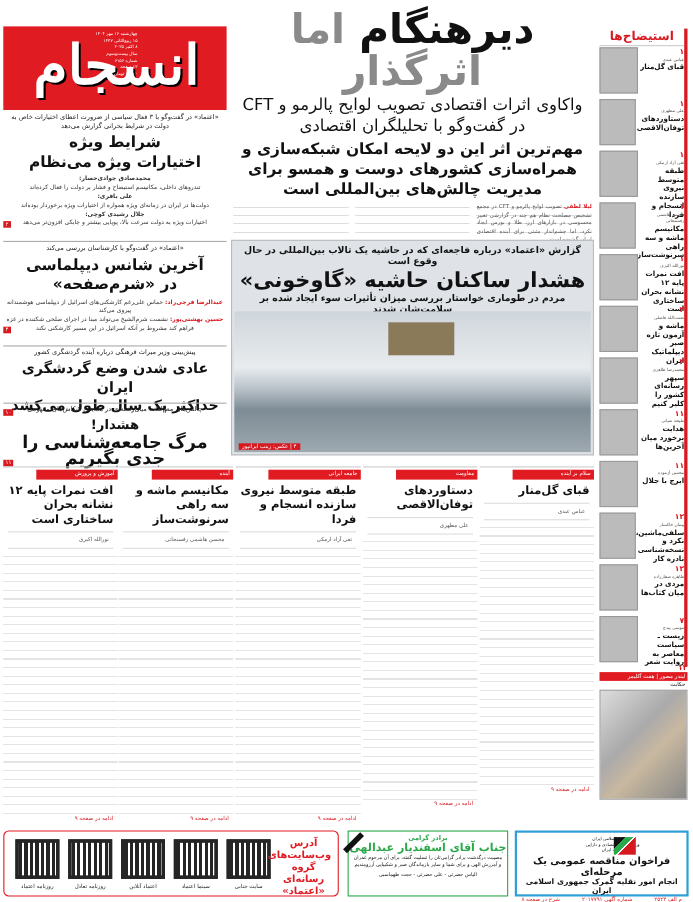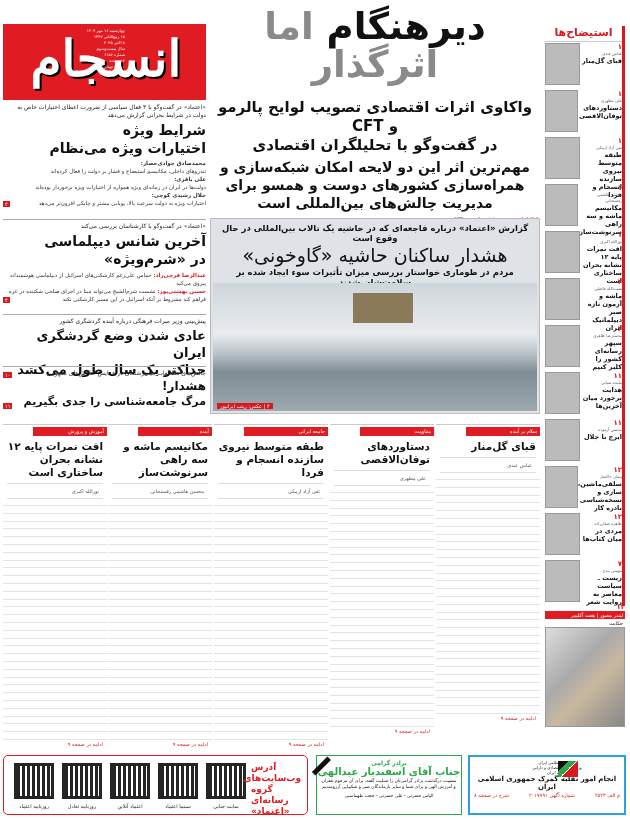--- a/index.html
+++ b/index.html
@@ -6,37 +6,37 @@
 body{width:630px;height:820px;background:#fff;font-family:"DejaVu Sans",sans-serif;direction:rtl;position:relative;overflow:hidden;color:#111}
 .abs{position:absolute}
 .red{color:#d71920}
 
 #masthead{left:3px;top:24px;width:203px;height:76px;background:#e11b22;direction:ltr}
 #logo{position:absolute;left:8px;top:4px;width:190px;height:62px;color:#fff;font-family:"DejaVu Serif",serif;font-weight:bold;font-size:50px;line-height:62px;text-align:center;direction:rtl;text-shadow:2px 2px 0 #000}
 #mast-date{position:absolute;left:62px;top:4px;width:60px;font-size:4px;line-height:6px;color:#fff;direction:rtl;text-align:right}
 #mast-line{position:absolute;left:3px;bottom:1px;font-size:8px;color:#fff;font-family:"Liberation Sans",sans-serif;letter-spacing:-.2px}
 #mast-line b{font-size:11px;margin-right:4px}
 
-.lcol{left:3px;width:203px;text-align:right}
+.lcol{left:3px;width:203px;text-align:center}
 .kicker{font-size:6px;line-height:8px;color:#222}
 .hd{font-weight:bold;color:#111}
 .small{font-size:5.5px;line-height:8px;color:#333}
 .pgnum{display:inline-block;background:#d71920;color:#fff;font-size:5px;padding:0 2px;position:absolute;left:0}
 .sep{height:1px;background:#aaa;position:absolute}
 
 #main-top{left:212px;top:8px;width:326px;text-align:center}
 #main-h1{font-size:37px;line-height:38px;font-weight:bold}
 #main-h1 .g{color:#8a8a8a}
-#main-h2{font-size:15px;line-height:19px;font-weight:bold;margin-top:14px}
+#main-h2{font-size:15px;line-height:19px;font-weight:normal;margin-top:2px}
 #main-h3{font-size:14px;line-height:18px;font-weight:bold;margin-top:3px}
 .bodytxt{font-size:5px;line-height:7.5px;color:#555;text-align:justify}
 
 #feature{left:210px;top:218px;width:330px;height:196px;background:#dfe3e7;border:1px solid #bbb}
 #feature-k{font-size:8.5px;font-weight:bold;text-align:center;margin-top:4px}
-#feature-h{font-size:19px;font-weight:normal;text-align:center;line-height:24px}
+#feature-h{font-size:19px;font-weight:bold;text-align:center;line-height:24px}
 #feature-s{font-size:8.5px;font-weight:bold;text-align:center}
 #feature-img{position:absolute;left:2px;top:64px;width:324px;height:128px;background:linear-gradient(#cfd6db 0%,#e8ecef 40%,#b9c2c9 55%,#7e8c95 70%,#9ea9b0 100%)}
 #feature-cap{position:absolute;left:4px;bottom:2px;background:#d71920;color:#fff;font-size:5px;padding:0 3px}
 
 #rcol{left:545px;top:26px;width:80px;border-right:3px solid #d71920}
 #rcol-title{color:#d71920;font-weight:bold;font-size:11px;text-align:center;border-bottom:1px solid #ccc;padding-bottom:2px}
 .ritem{display:flex;flex-direction:row;gap:2px;height:46px;margin-top:1px;align-items:flex-start}
 .rtext{width:42px;text-align:right}
 .rtext .n{color:#d71920;font-weight:bold;font-size:7px;line-height:8px}
 .rtext .a{font-size:4px;line-height:6px;color:#555}
@@ -47,21 +47,21 @@
 .btag{display:block;background:#e11b22;color:#fff;font-size:5px;padding:1px 3px;margin:2px 4px;height:9px;text-align:right;width:calc(100% - 30px);margin-right:0}
 .bh{font-size:10.5px;font-weight:bold;line-height:13px;text-align:right;padding:2px 4px}
 .bauth{font-size:5px;color:#555;text-align:right;padding:4px;border-top:1px solid #ddd;border-bottom:1px solid #ddd;margin:2px 4px}
 .bbody{font-size:5px;line-height:7.8px;color:#666;padding:2px 4px;text-align:justify;height:240px;overflow:hidden;background:repeating-linear-gradient(#fff 0 4px,#e4e4e4 4px 5px,#fff 5px 7.8px)}
 .cont{font-size:5px;color:#d71920;text-align:right;padding:0 4px}
 
 #qrbox{left:3px;top:755px;width:305px;height:60px;border:1.5px solid #e11b22;border-radius:5px;direction:ltr}
 .qr{position:absolute;top:7px;width:40px;height:36px;background:
  repeating-linear-gradient(90deg,#000 0 3px,#fff 3px 5px),#000;opacity:.85;border:3px solid #000}
 .qrl{position:absolute;top:47px;width:50px;font-size:5px;text-align:center;color:#222}
-#qrtitle{position:absolute;right:6px;top:6px;width:50px;color:#e11b22;font-weight:bold;font-size:9px;line-height:11px;text-align:left;direction:rtl}
+#qrtitle{position:absolute;right:6px;top:6px;width:50px;color:#e11b22;font-weight:bold;font-size:9px;line-height:11px;text-align:center;direction:rtl}
 #condol{left:316px;top:755px;width:146px;height:60px;border:1.5px solid #2aa84a;text-align:center}
 #tender{left:468px;top:755px;width:158px;height:60px;border:2px solid #2f9fd8;text-align:center}
 </style>
 </head>
 <body>
 
 <div id="masthead" class="abs">
   <div id="logo">انسجام</div>
   <div id="mast-date">
     <div>چهارشنبه ۱۶ مهر ۱۴۰۴</div>
@@ -84,39 +84,39 @@
   <div class="small">دولت‌ها در ایران در زمانه‌ای ویژه همواره از اختیارات ویژه برخوردار بوده‌اند</div>
   <div class="small red" style="font-weight:bold">جلال رشیدی کوچی:</div>
   <div class="small">اختیارات ویژه به دولت سرعت بالا، پویایی بیشتر و چابکی افزون‌تر می‌دهد</div>
   <span class="pgnum" style="bottom:0">۲</span>
 </div>
 <div class="sep" style="left:3px;top:219px;width:203px"></div>
 
 <div class="abs lcol" style="top:222px">
   <div class="kicker">«اعتماد» در گفت‌وگو با کارشناسان بررسی می‌کند</div>
   <div class="hd" style="font-size:14px;line-height:18px;margin-top:2px">آخرین شانس دیپلماسی</div>
-  <div class="hd" style="font-size:14px;line-height:18px">در «شرم‌ویژه»</div>
+  <div class="hd" style="font-size:14px;line-height:18px">در «شرم‌صفحه»</div>
   <div class="small" style="margin-top:3px"><span class="red" style="font-weight:bold">عبدالرضا فرجی‌راد:</span> <span>حماس علی‌رغم کارشکنی‌های اسرائیل از دیپلماسی هوشمندانه پیروی می‌کند</span></div>
   <div class="small"><span class="red" style="font-weight:bold">حسین بهشتی‌پور:</span> <span>نشست شرم‌الشیخ می‌تواند مبنا در اجرای صلحی شکننده در غزه فراهم کند مشروط بر آنکه اسرائیل در این مسیر کارشکنی نکند</span></div>
   <span class="pgnum" style="bottom:0">۴</span>
 </div>
 <div class="sep" style="left:3px;top:314px;width:203px"></div>
 
 <div class="abs lcol" style="top:317px">
   <div class="kicker">پیش‌بینی وزیر میراث فرهنگی درباره آینده گردشگری کشور</div>
   <div class="hd" style="font-size:13px;line-height:17px;margin-top:2px">عادی شدن وضع گردشگری ایران</div>
   <div class="hd" style="font-size:13px;line-height:17px">حداکثر یک سال طول می‌کشد</div>
   <span class="pgnum" style="bottom:0">۱۰</span>
 </div>
 <div class="sep" style="left:3px;top:366px;width:203px"></div>
 
 <div class="abs lcol" style="top:369px">
   <div class="kicker">چالش‌های مطالعات میان‌رشته‌ای در همایش کنکاش‌های مفهومی</div>
   <div class="hd" style="font-size:12px;line-height:15px;margin-top:2px">هشدار!</div>
-  <div class="hd" style="font-size:11px;line-height:15px">مرگ جامعه‌شناسی را جدی بگیریم</div>
+  <div class="hd" style="font-size:16px;line-height:15px">مرگ جامعه‌شناسی را جدی بگیریم</div>
   <span class="pgnum" style="bottom:0">۱۱</span>
 </div>
 
 <div id="main-top" class="abs">
   <div id="main-h1"><span>دیرهنگام</span> <span class="g">اما اثرگذار</span></div>
   <div id="main-h2"><span>واکاوی اثرات اقتصادی تصویب لوایح پالرمو و CFT</span><br><span>در گفت‌وگو با تحلیلگران اقتصادی</span></div>
   <div id="main-h3">مهم‌ترین اثر این دو لایحه امکان شبکه‌سازی و همراه‌سازی کشورهای دوست و همسو برای مدیریت چالش‌های بین‌المللی است</div>
   <div style="display:flex;gap:6px;margin-top:4px">
     <div class="bodytxt" style="flex:1;height:52px;overflow:hidden;background:repeating-linear-gradient(#fff 0 3px,#ddd 3px 4px,#fff 4px 7.5px)"><span class="red" style="font-weight:bold">لیلا لطفی</span> <span>تصویب لوایح پالرمو و CFT در مجمع تشخیص مصلحت نظام هم چند در گزارشی تغییر محسوسی در بازارهای ارز، طلا و بورس ایجاد نکرد، اما چشم‌انداز مثبتی برای آینده اقتصادی ایران گشوده است...</span></div>
     <div class="bodytxt" style="flex:1;height:52px;background:repeating-linear-gradient(#fff 0 3px,#ddd 3px 4px,#fff 4px 7.5px)"></div>
@@ -205,21 +205,21 @@
         <div class="n">۱۱</div>
         <div class="a">محسن آزموده</div>
         <div class="t">ایرج با جلال</div>
       </div>
       <div class="rphoto"></div>
     </div>
   <div class="ritem">
       <div class="rtext">
         <div class="n">۱۲</div>
         <div class="a">پیمان خاکسار</div>
-        <div class="t">سلفی‌ماشین، سازی و نسخه‌شناسی نادره کار</div>
+        <div class="t">سلفی‌ماشین، نکرد و نسخه‌شناسی نادره کار</div>
       </div>
       <div class="rphoto"></div>
     </div>
   <div class="ritem">
       <div class="rtext">
         <div class="n">۱۲</div>
         <div class="a">طاهره صفارزاده</div>
         <div class="t">مردی در میان کتاب‌ها</div>
       </div>
       <div class="rphoto"></div>
@@ -296,19 +296,20 @@
   <div style="color:#2aa84a;font-size:10px;font-weight:bold">جناب آقای اسفندیار عبدالهی</div>
   <div style="font-size:4.5px;line-height:6px;padding:1px 4px">مصیبت درگذشت برادر گرامی‌تان را تسلیت گفته، برای آن مرحوم غفران و آمرزش الهی و برای شما و سایر بازماندگان صبر و شکیبایی آرزومندیم</div>
   <div style="font-size:4.5px;margin-top:2px">الیاس حضرتی - علی حضرتی - حجت طهماسبی</div>
 </div>
 
 <div id="tender" class="abs">
   <div style="position:absolute;left:88px;top:4px;width:20px;height:16px;background:linear-gradient(135deg,#111 30%,#2aa84a 30% 50%,#fff 50% 55%,#d71920 55%)"></div>
   <div style="font-size:4px;line-height:5px;margin-top:3px;padding-left:20px">جمهوری اسلامی ایران</div>
   <div style="font-size:4px;line-height:5px;padding-left:20px">وزارت امور اقتصادی و دارایی</div>
   <div style="font-size:4px;line-height:5px;padding-left:20px">گمرک ایران</div>
+  <div style="font-size:9px;font-weight:bold;margin-top:3px">فراخوان مناقصه عمومی یک مرحله‌ای</div>
   <div style="font-size:7px;font-weight:bold">انجام امور نقلیه گمرک جمهوری اسلامی ایران</div>
   <div style="display:flex;justify-content:space-between;padding:1px 4px;font-size:5px;color:#d71920">
     <span>م الف ۲۵۲۳</span>
     <span>شماره آگهی ۲۰۱۷۷۹۱</span>
     <span>شرح در صفحه ۸</span>
   </div>
 </div>
 
 </body></html>

